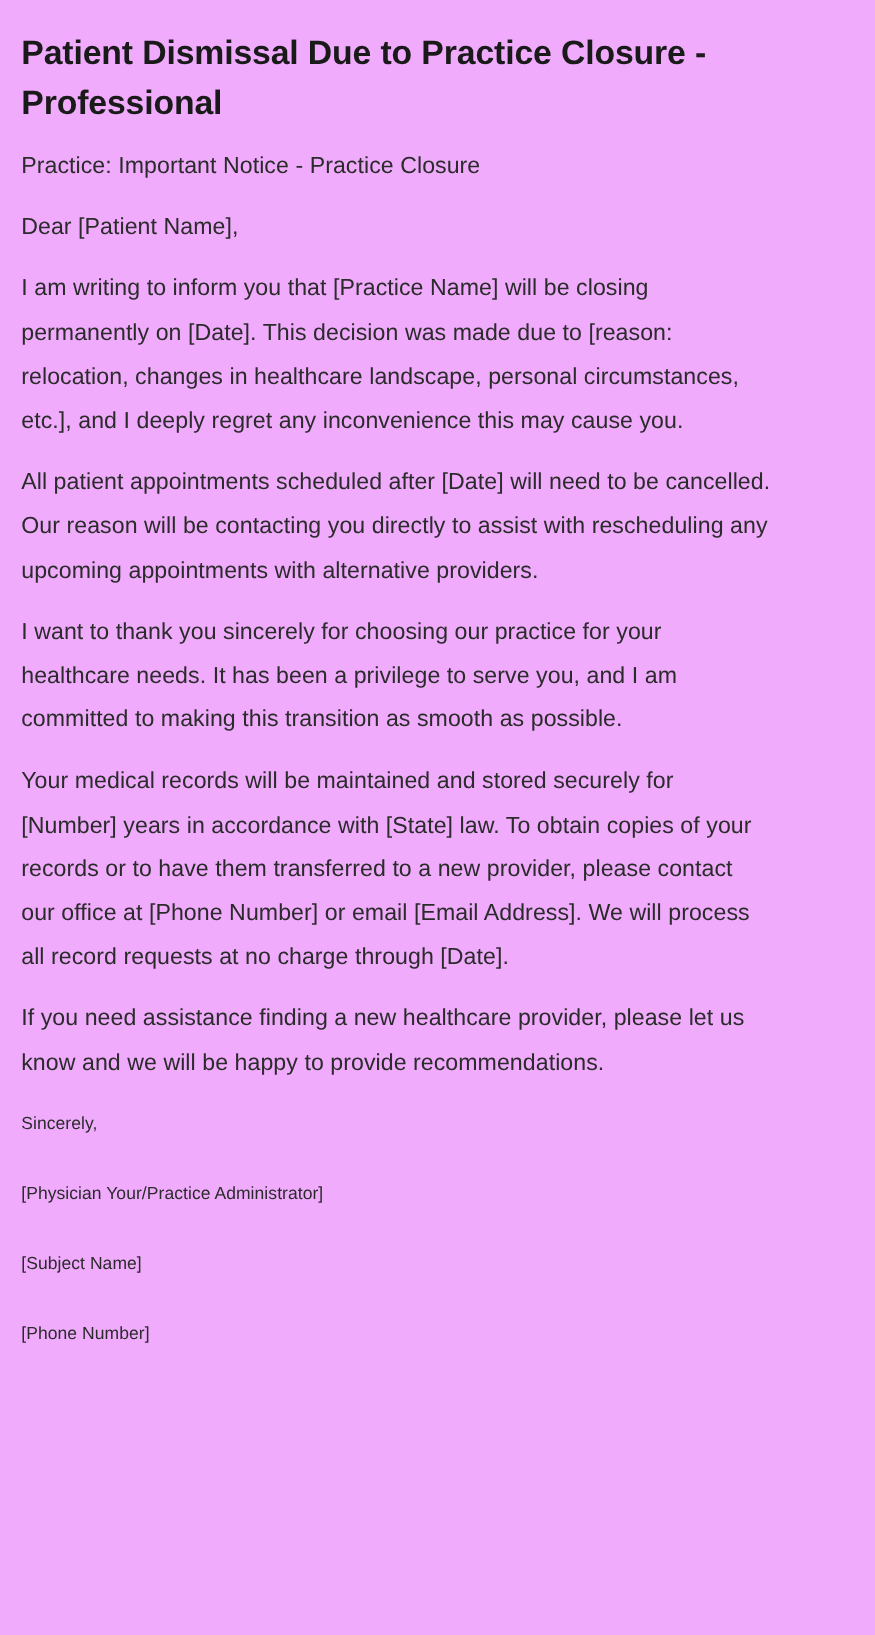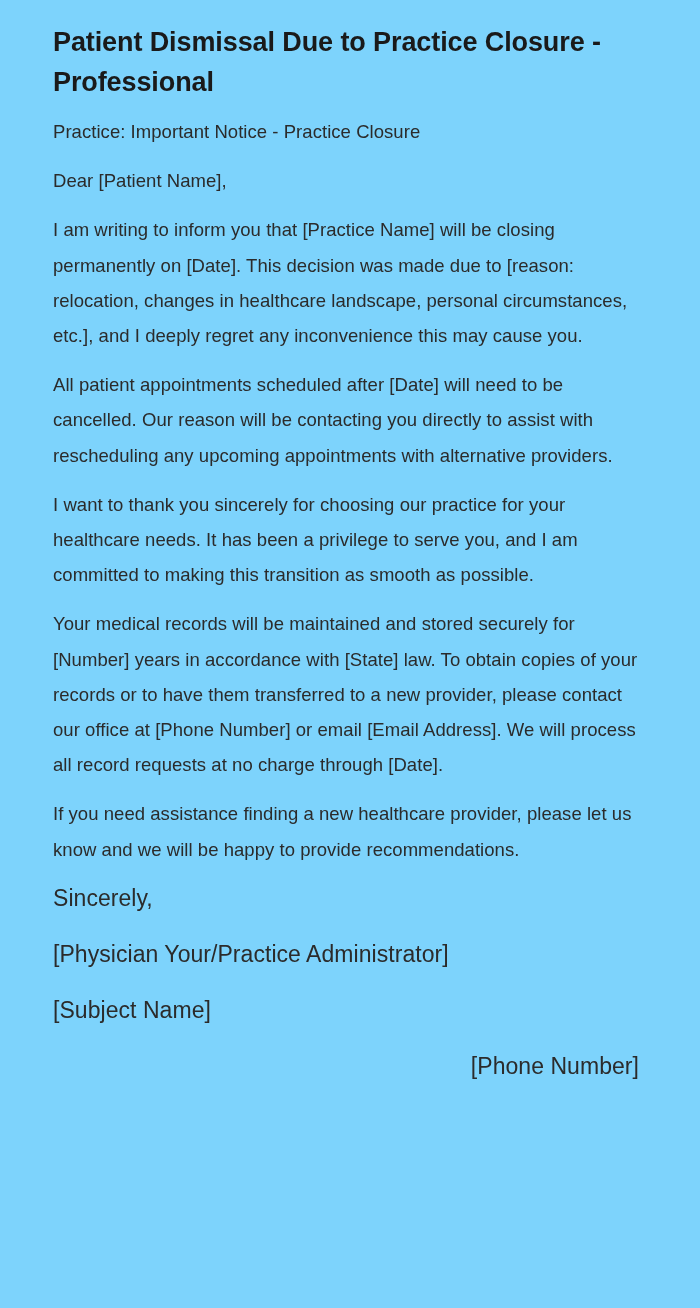--- a/index.html
+++ b/index.html
@@ -10,52 +10,52 @@
   body {
     width: 700px;
     height: 1308px;
     overflow: hidden;
     font-family: "Liberation Sans", sans-serif;
     -webkit-font-smoothing: antialiased;
   }
   .page {
     width: 700px;
     height: 1308px;
-    background: #7dd3fc;
+    background: #f0abfc;
     box-sizing: border-box;
-    padding: 22px 61px 0 53px;
+    padding: 22px 61px 0 17px;
   }
   .doc-title {
     font-size: 27px;
     font-weight: 700;
     line-height: 40px;
     color: #1a1a1a;
     letter-spacing: -0.1px;
     margin: 0 0 12px 0;
     max-width: 560px;
   }
   .para {
     font-size: 18.5px;
     font-weight: 400;
     line-height: 35.2px;
     color: #2b2b2b;
     margin: 0 0 14px 0;
     max-width: 601px;
     letter-spacing: 0.05px;
   }
   .sig-line {
-    font-size: 23px;
+    font-size: 14px;
     font-weight: 400;
     line-height: 35.2px;
     color: #2b2b2b;
     margin: 0 0 21px 0;
     max-width: 601px;
     letter-spacing: 0.05px;
   }
-  .sig-line.last { margin-bottom: 12px; text-align: right; }
+  .sig-line.last { margin-bottom: 12px; }
   .para.subject { margin-bottom: 14px; }
 </style>
 </head>
 <body>
 
 <div class="page">
 
   <h1 class="doc-title">Patient Dismissal Due to Practice Closure - Professional</h1>
 
   <p class="para subject">Practice: Important Notice - Practice Closure</p>

